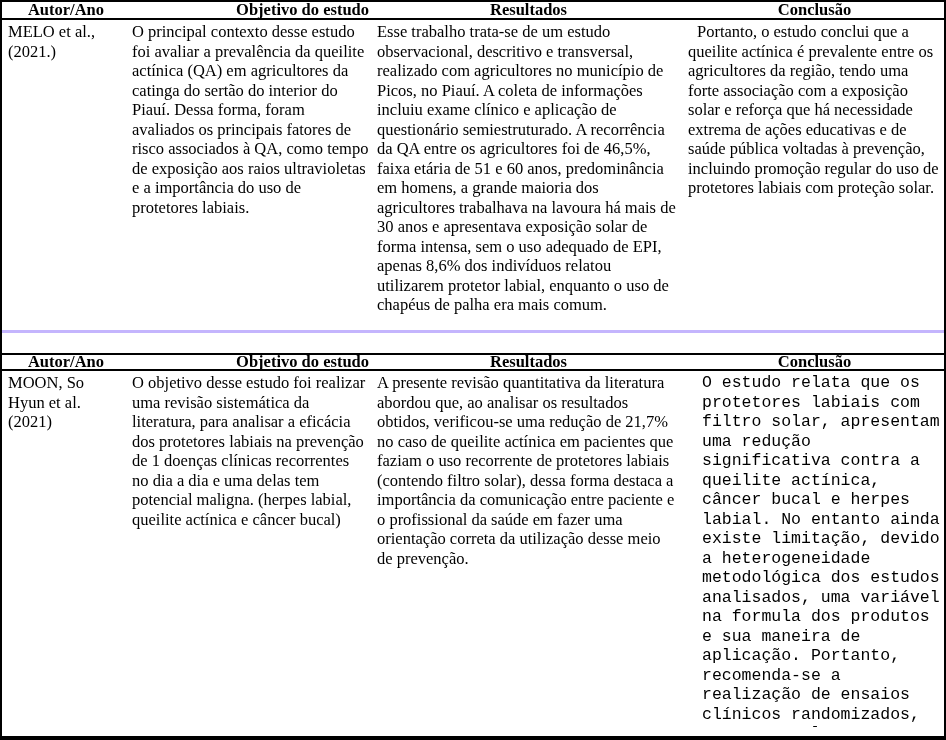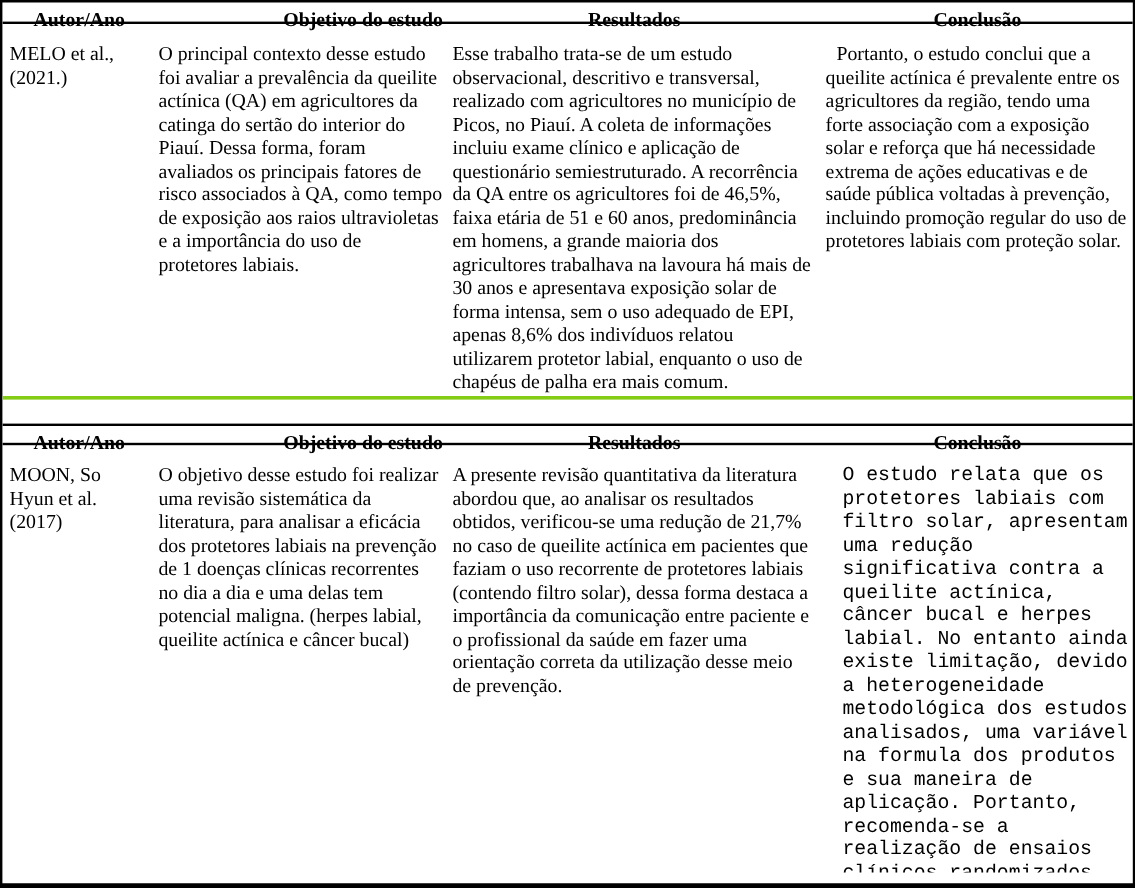--- a/index.html
+++ b/index.html
@@ -31,33 +31,32 @@
   .thead {
     height: 18px;
     border-bottom: 2px solid #000000;
     font-weight: bold;
     align-items: center;
   }
   .thead .cell { padding-top: 0; }
   .t2 .thead { border-top: 2px solid #000000; }
   .tbody-1 {
     height: 313px;
-    border-bottom: 3px solid #84cc16;
+    border-bottom: 3px solid #c4b5fd;
     overflow: hidden;
   }
   .tbody-2 {
     height: 356px;
     overflow: hidden;
   }
   .table-gap { height: 20px; }
   .cell {
     box-sizing: border-box;
     padding: 2px 3px 0 6px;
     overflow: hidden;
-    margin-top: 13px;
   }
   .cell p { margin: 0; }
   .h-center { text-align: center; }
   .h-left { text-align: right; padding-left: 8px; }
   .autor-cell p { white-space: pre-line; }
   .col-objetivo { padding-left: 5px; }
   .col-resultados { padding-left: 5px; }
   .t1 .col-conclusao p { text-indent: 9px; }
   .t2 .col-conclusao { padding-left: 20px; font-family: Liberation Mono, monospace; }
 </style>
@@ -96,21 +95,21 @@
     <div class="row thead">
       <div class="cell h-center">Autor/Ano</div>
       <div class="cell h-left">Objetivo do estudo</div>
       <div class="cell h-center">Resultados</div>
       <div class="cell h-center">Conclusão</div>
     </div>
     <div class="row tbody-2">
       <div class="cell autor-cell">
         <p>MOON, So
 Hyun et al.
-(2017)</p>
+(2021)</p>
       </div>
       <div class="cell col-objetivo">
         <p>O objetivo desse estudo foi realizar uma revisão sistemática da literatura, para analisar a eficácia dos protetores labiais na prevenção de 1 doenças clínicas recorrentes no dia a dia e uma delas tem potencial maligna. (herpes labial, queilite actínica e câncer bucal)</p>
       </div>
       <div class="cell col-resultados">
         <p>A presente revisão quantitativa da literatura abordou que, ao analisar os resultados obtidos, verificou-se uma redução de 21,7% no caso de queilite actínica em pacientes que faziam o uso recorrente de protetores labiais (contendo filtro solar), dessa forma destaca a importância da comunicação entre paciente e o profissional da saúde em fazer uma orientação correta da utilização desse meio de prevenção.</p>
       </div>
       <div class="cell col-conclusao">
         <p>O estudo relata que os protetores labiais com filtro solar, apresentam uma redução significativa contra a queilite actínica, câncer bucal e herpes labial. No entanto ainda existe limitação, devido a heterogeneidade metodológica dos estudos analisados, uma variável na formula dos produtos e sua maneira de aplicação. Portanto, recomenda-se a realização de ensaios clínicos randomizados, com protocolos padronizados, para confirmação e eficácia desses</p>
       </div>

